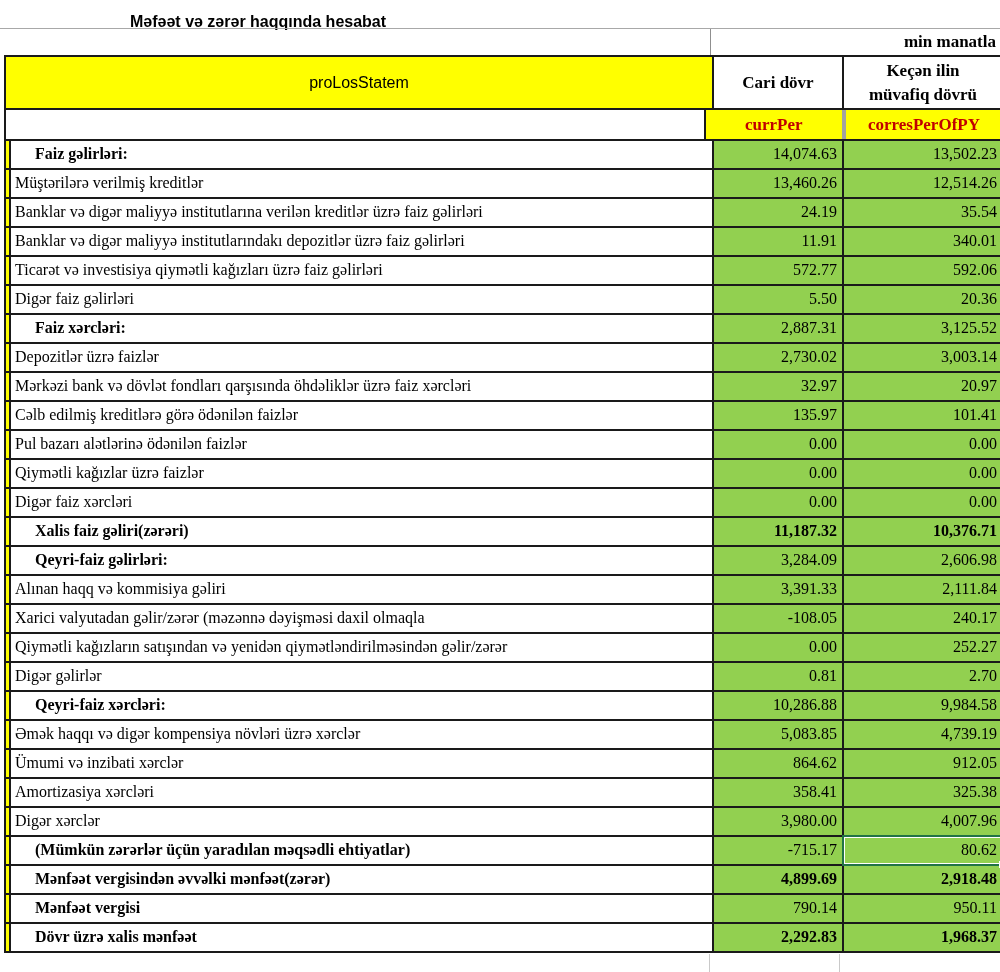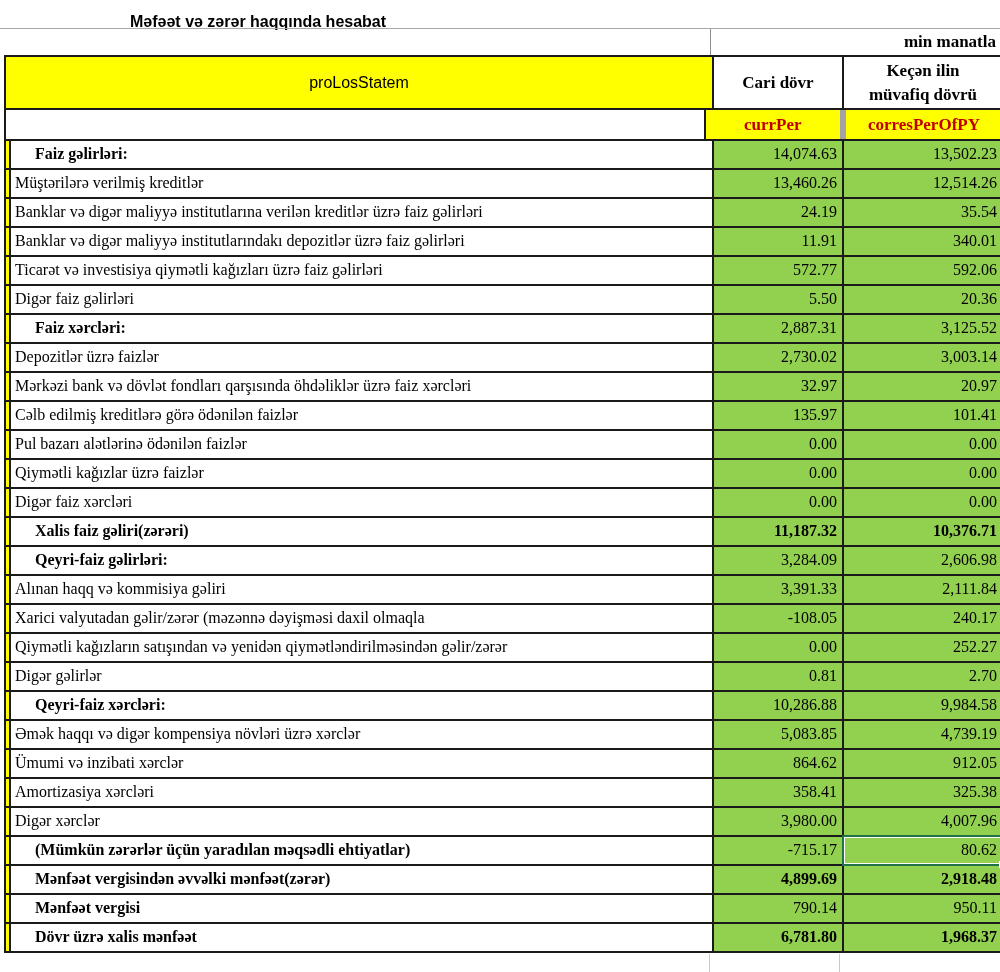--- a/index.html
+++ b/index.html
@@ -76,21 +76,21 @@
   .h2row { display: flex; height: 31px; border-bottom: 2px solid #1a1a1a; }
   .h2-b { width: 708px; background: #ffffff; border-right: 2px solid #1a1a1a; }
   .h2-c1, .h2-c2 {
     background: #FFFF00;
     color: #C00000;
     font-weight: bold;
     font-size: 17px;
     display: flex; align-items: center; justify-content: center;
     white-space: nowrap;
   }
-  .h2-c1 { width: 142px; border-right: 6px solid #a3a3a3; }
+  .h2-c1 { width: 142px; border-right: 4px solid #a3a3a3; }
   .h2-c2 { width: 158px; }
   
   .drow { display: flex; height: 29px; border-bottom: 2px solid #1a1a1a; }
   .strip { width: 5px; background: #FFFF00; border-right: 2px solid #1a1a1a; }
   .lbl {
     flex: 1;
     background: #ffffff;
     border-right: 2px solid #1a1a1a;
     font-size: 16px;
     line-height: 26px;
@@ -350,21 +350,21 @@
   <div class="drow b">
     <div class="strip"></div>
     <div class="lbl">Mənfəət vergisi</div>
     <div class="val v1">790.14</div>
     <div class="val v2">950.11</div>
   </div>
 
   <div class="drow b vb">
     <div class="strip"></div>
     <div class="lbl">Dövr üzrə xalis mənfəət</div>
-    <div class="val v1">6,781.80</div>
+    <div class="val v1">2,292.83</div>
     <div class="val v2">1,968.37</div>
   </div>
 </div>
   </div>
 
   <div class="below-line bl-1"></div>
   <div class="below-line bl-2"></div>
 
 </div>
 

